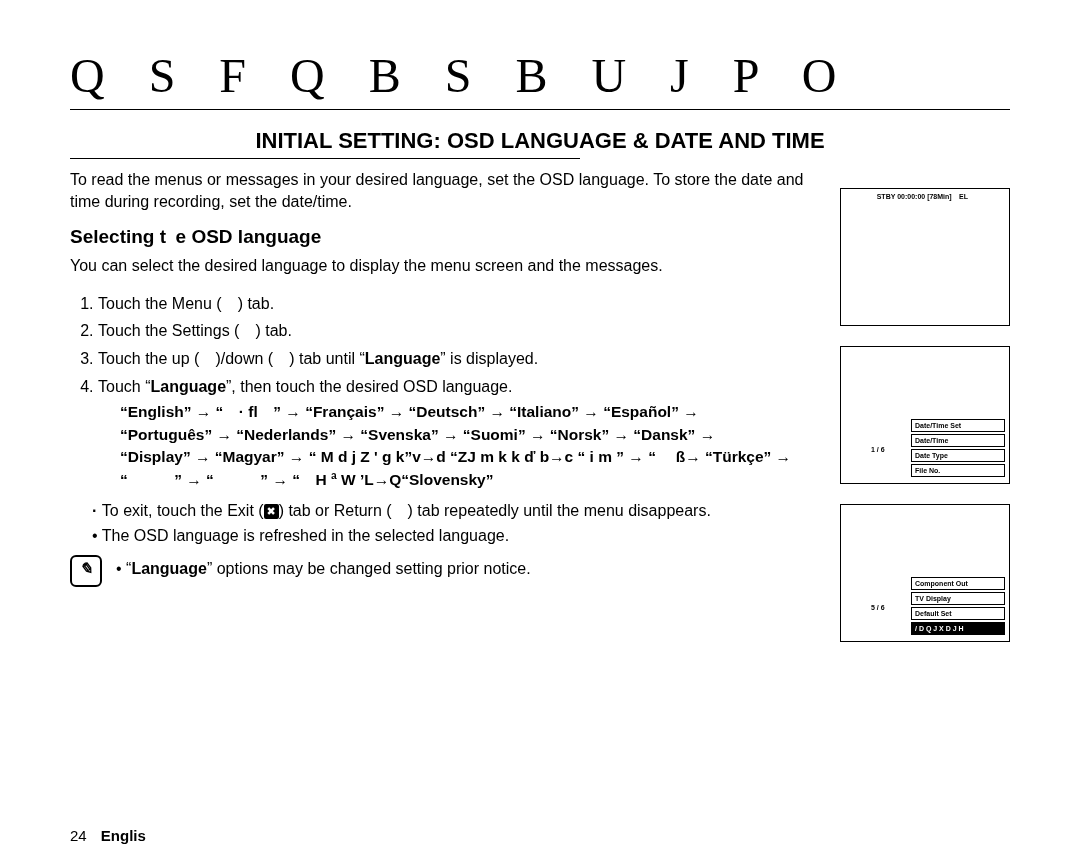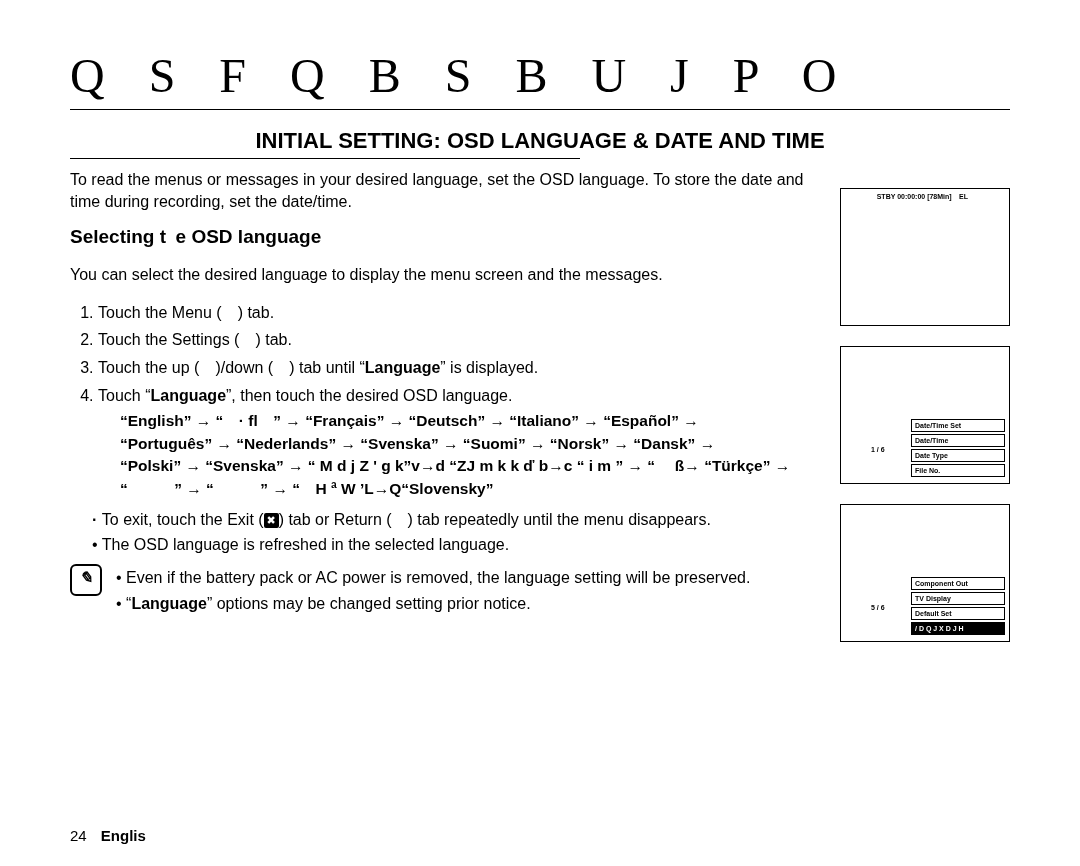--- a/index.html
+++ b/index.html
@@ -170,50 +170,49 @@
 
 <div class="page">
   <div class="chapter">Q S F Q B S B U J P O</div>
   <hr class="rule">
 
   <div class="h2">INITIAL SETTING: OSD LANGUAGE &amp; DATE AND TIME</div>
   <hr class="rule-short">
   <p class="para">To read the menus or messages in your desired language, set the OSD language. To store the date and time during recording, set the date/time.</p>
 
   <div class="h3">Selecting t e OSD language</div>
-  <p class="para" style="margin-top:16px">You can select the desired language to display the menu screen and the messages.</p>
+  <p class="para" style="margin-top:7px">You can select the desired language to display the menu screen and the messages.</p>
 
   <ol class="steps">
     <li>Touch the Menu (  ) tab.</li>
     <li>Touch the Settings (  ) tab.</li>
     <li>
       <span>Touch the up (  )/down (  ) tab until “</span><b>Language</b><span>” is displayed.</span>
     </li>
     <li>
       <span>Touch “</span><b>Language</b><span>”, then touch the desired OSD language.</span>
       <div class="langblock">
         <div>“English” → “ · fl ” → “Français” → “Deutsch” → “Italiano” → “Español” →</div>
         <div>“Português” → “Nederlands” → “Svenska” → “Suomi” → “Norsk” → “Dansk” →</div>
-        <div>“Polski” → “Svenska” → “ M d j Z ' g k”v→d “ZJ m k k ď b→c “ i m ” → “  ß→ “Türkçe” →</div>
+        <div>“Display” → “Magyar” → “ M d j Z ' g k”v→d “ZJ m k k ď b→c “ i m ” → “  ß→ “Türkçe” →</div>
         <div>“   ” → “   ” → “ H ª W ’L→Q“Slovensky”</div>
       </div>
     </li>
   </ol>
 
   <ul class="notes">
     <li class="dot">
       <span>To exit, touch the Exit (</span><span class="exit-icon">✖</span><span>) tab or Return (  ) tab repeatedly until the menu disappears.</span>
     </li>
     <li>The OSD language is refreshed in the selected language.</li>
   </ul>
 
   <div class="note-row">
     <span class="note-icon">✎</span>
     <ul>
-      <li>Even if the battery pack or AC power is removed, the language setting will be preserved.</li>
       <li>
         <span>“</span><b>Language</b><span>” options may be changed setting prior notice.</span>
       </li>
     </ul>
   </div>
 
   <div class="shots">
     <div class="shot">
       <div class="topbar">STBY 00:00:00   [78Min]     EL  </div>
     </div>

